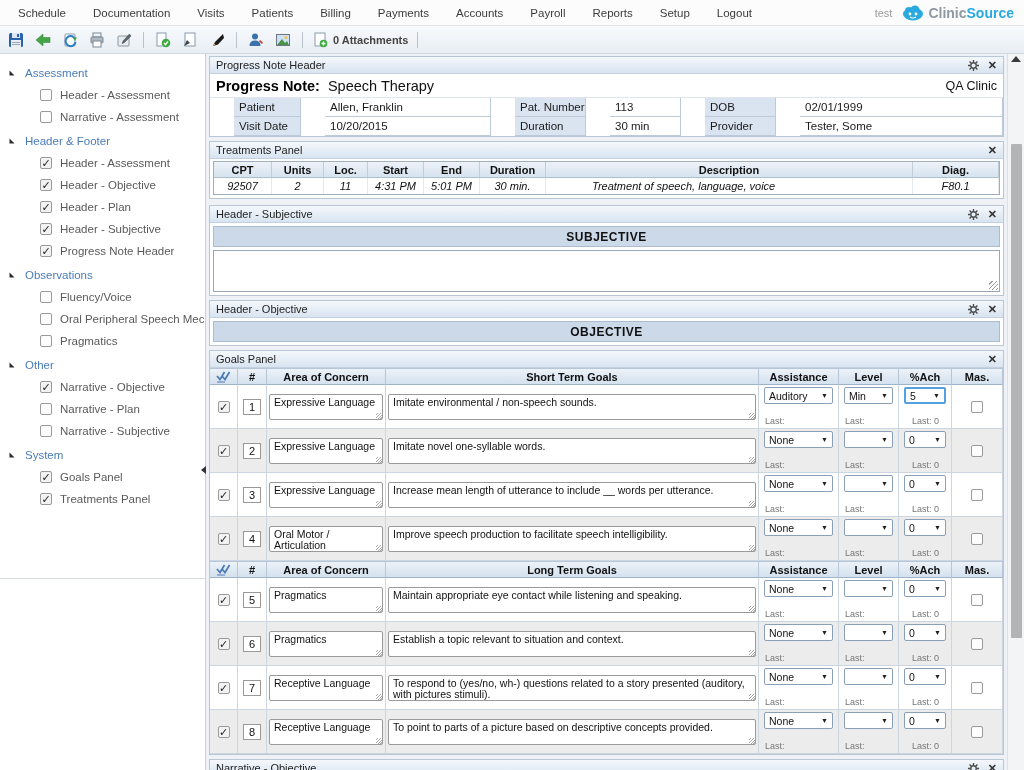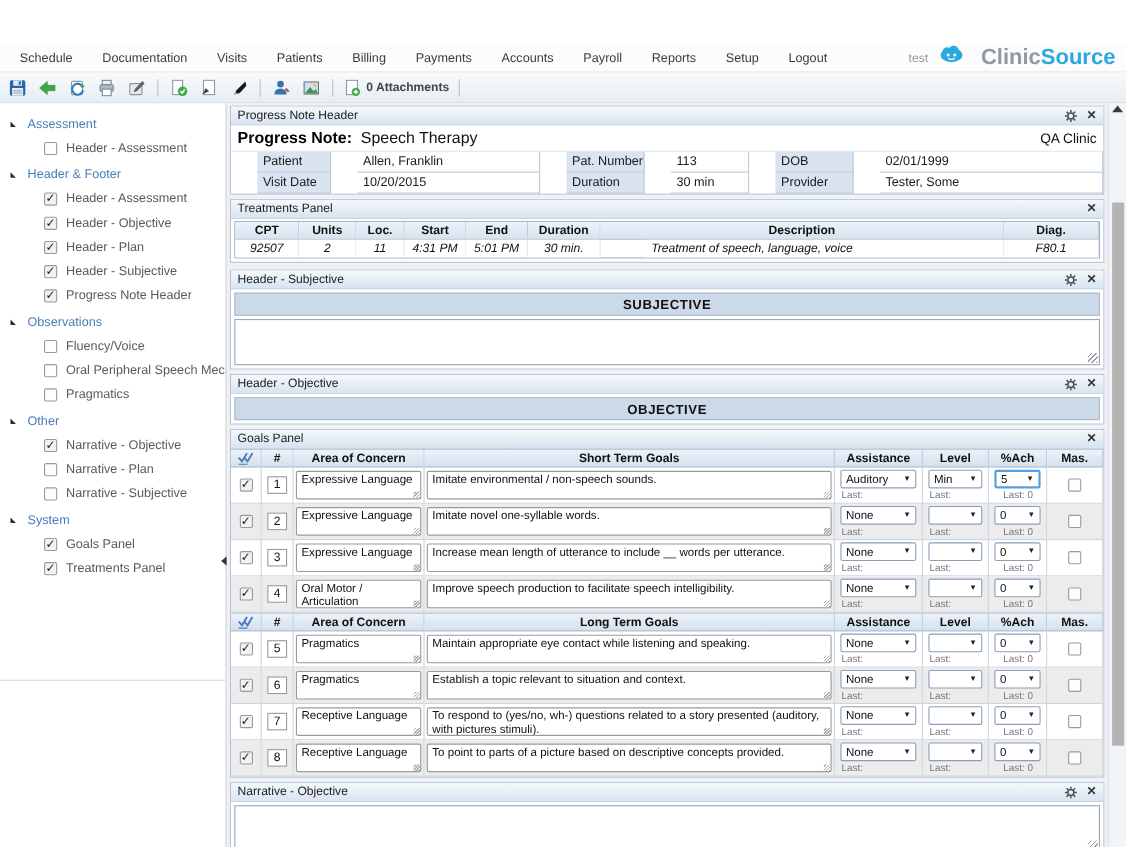--- a/index.html
+++ b/index.html
@@ -2,26 +2,26 @@
 <html><head>
 <meta charset="utf-8">
 <style>
   * { box-sizing: border-box; margin: 0; padding: 0; }
   html,body { width:1024px; height:770px; overflow:hidden;
     font-family:"Liberation Sans", sans-serif; background:#fff; }
   .app { width:1024px; height:770px; display:flex; flex-direction:column; }
 
   
   .menubar { height:26px; background:#fcfcfc; border-bottom:1px solid #e2e2e2;
-    display:flex; align-items:center; padding:12px 10px; flex:0 0 26px;margin-top:40px; }
+    display:flex; align-items:center; padding:12px 10px; flex:0 0 26px; }
   .menu-items { display:flex; gap:27px; padding-left:8px; }
   .menu-item { font-size:11.5px; color:#3c3c3c; cursor:pointer; white-space:nowrap; }
   .menu-right { margin-left:auto; display:flex; align-items:center; gap:10px; }
   .username { font-size:11px; color:#9a9a9a; }
-  .logo { display:flex; gap:16px; font-size:20px; }
+  .logo { display:flex; gap:4px; font-size:14px; }
   .logo .t1 { color:#8f9aa3; font-weight:bold; }
   .logo .t2 { color:#2aa9e0; font-weight:bold; }
 
   
   .toolbar { height:28px; flex:0 0 28px; background:linear-gradient(#f8fbfd,#e7edf3);
     border-bottom:1px solid #cfd9e2; display:flex; align-items:center; padding:0 6px; gap:7px; }
   .tbtn { width:20px; height:20px; display:flex; align-items:center; justify-content:center; cursor:pointer; }
   .tsep { width:1px; height:16px; background:#b9c3cc; margin:0 2px; }
   .attach { display:flex; align-items:center; gap:5px; cursor:pointer;font-weight:bold; }
   .attach-label { font-size:11px; color:#444; }
@@ -101,21 +101,21 @@
   .gbox { width:100%; height:26px; background:#fff; border:1px solid #9a9a9a; border-radius:2px;
     font-size:10.5px; line-height:11.5px; color:#111; padding:2px 4px; overflow:hidden; position:relative; }
   .gbox::after { content:""; position:absolute; right:0; bottom:0; width:6px; height:6px;
     background:repeating-linear-gradient(135deg,transparent 0 1px,#aaa 1px 2px); }
   .selwrap { display:flex; flex-direction:column; width:100%; padding:0 3px; }
   .sel { display:flex; align-items:center; justify-content:space-between; background:#fff;
     border:1px solid #8aa0b8; border-radius:2px; height:17px; padding:0 4px; font-size:10.5px;
     color:#111; cursor:pointer; }
   .sel.focused { border:2px solid #55a0e0; }
   .sel-arrow { font-size:7px; color:#222; }
-  .lastlbl { font-size:9px; color:#777; margin-top:1px; padding-left:1px; }
+  .lastlbl { font-size:9px; color:#777; margin-top:12px; padding-left:1px; }
   .c-ach .lastlbl { text-align:center; }
 
   
   .vscroll { width:17px; flex:0 0 17px; background:#f3f4f6; border-left:1px solid #dde0e4;
     position:relative; }
   .vs-up { position:absolute; top:2px; left:3px; width:0; height:0; cursor:pointer;
     border-left:5px solid transparent; border-right:5px solid transparent; border-bottom:6px solid #3a3a3a; }
   .vs-thumb { position:absolute; top:90px; left:3px; width:11px; height:494px; background:#b4b4b4;
     border-radius:1px; cursor:grab; }
 
@@ -251,20 +251,24 @@
     <div class="sidebar">
       <div id="tree">
           <div class="tree-section">
             <div class="tree-head">
               <span class="tree-tri"></span>
               <span class="tree-label">Assessment</span>
             </div>
             <div class="tree-item">
               <span class="cb"></span>
               <span class="tree-item-label">Header - Assessment</span>
+            </div>
+            <div class="tree-item">
+              <span class="cb"></span>
+              <span class="tree-item-label">Narrative - Assessment</span>
             </div>
           </div>
           <div class="tree-section">
             <div class="tree-head">
               <span class="tree-tri"></span>
               <span class="tree-label">Header &amp; Footer</span>
             </div>
             <div class="tree-item">
               <span class="cb checked">✓</span>
               <span class="tree-item-label">Header - Assessment</span>

